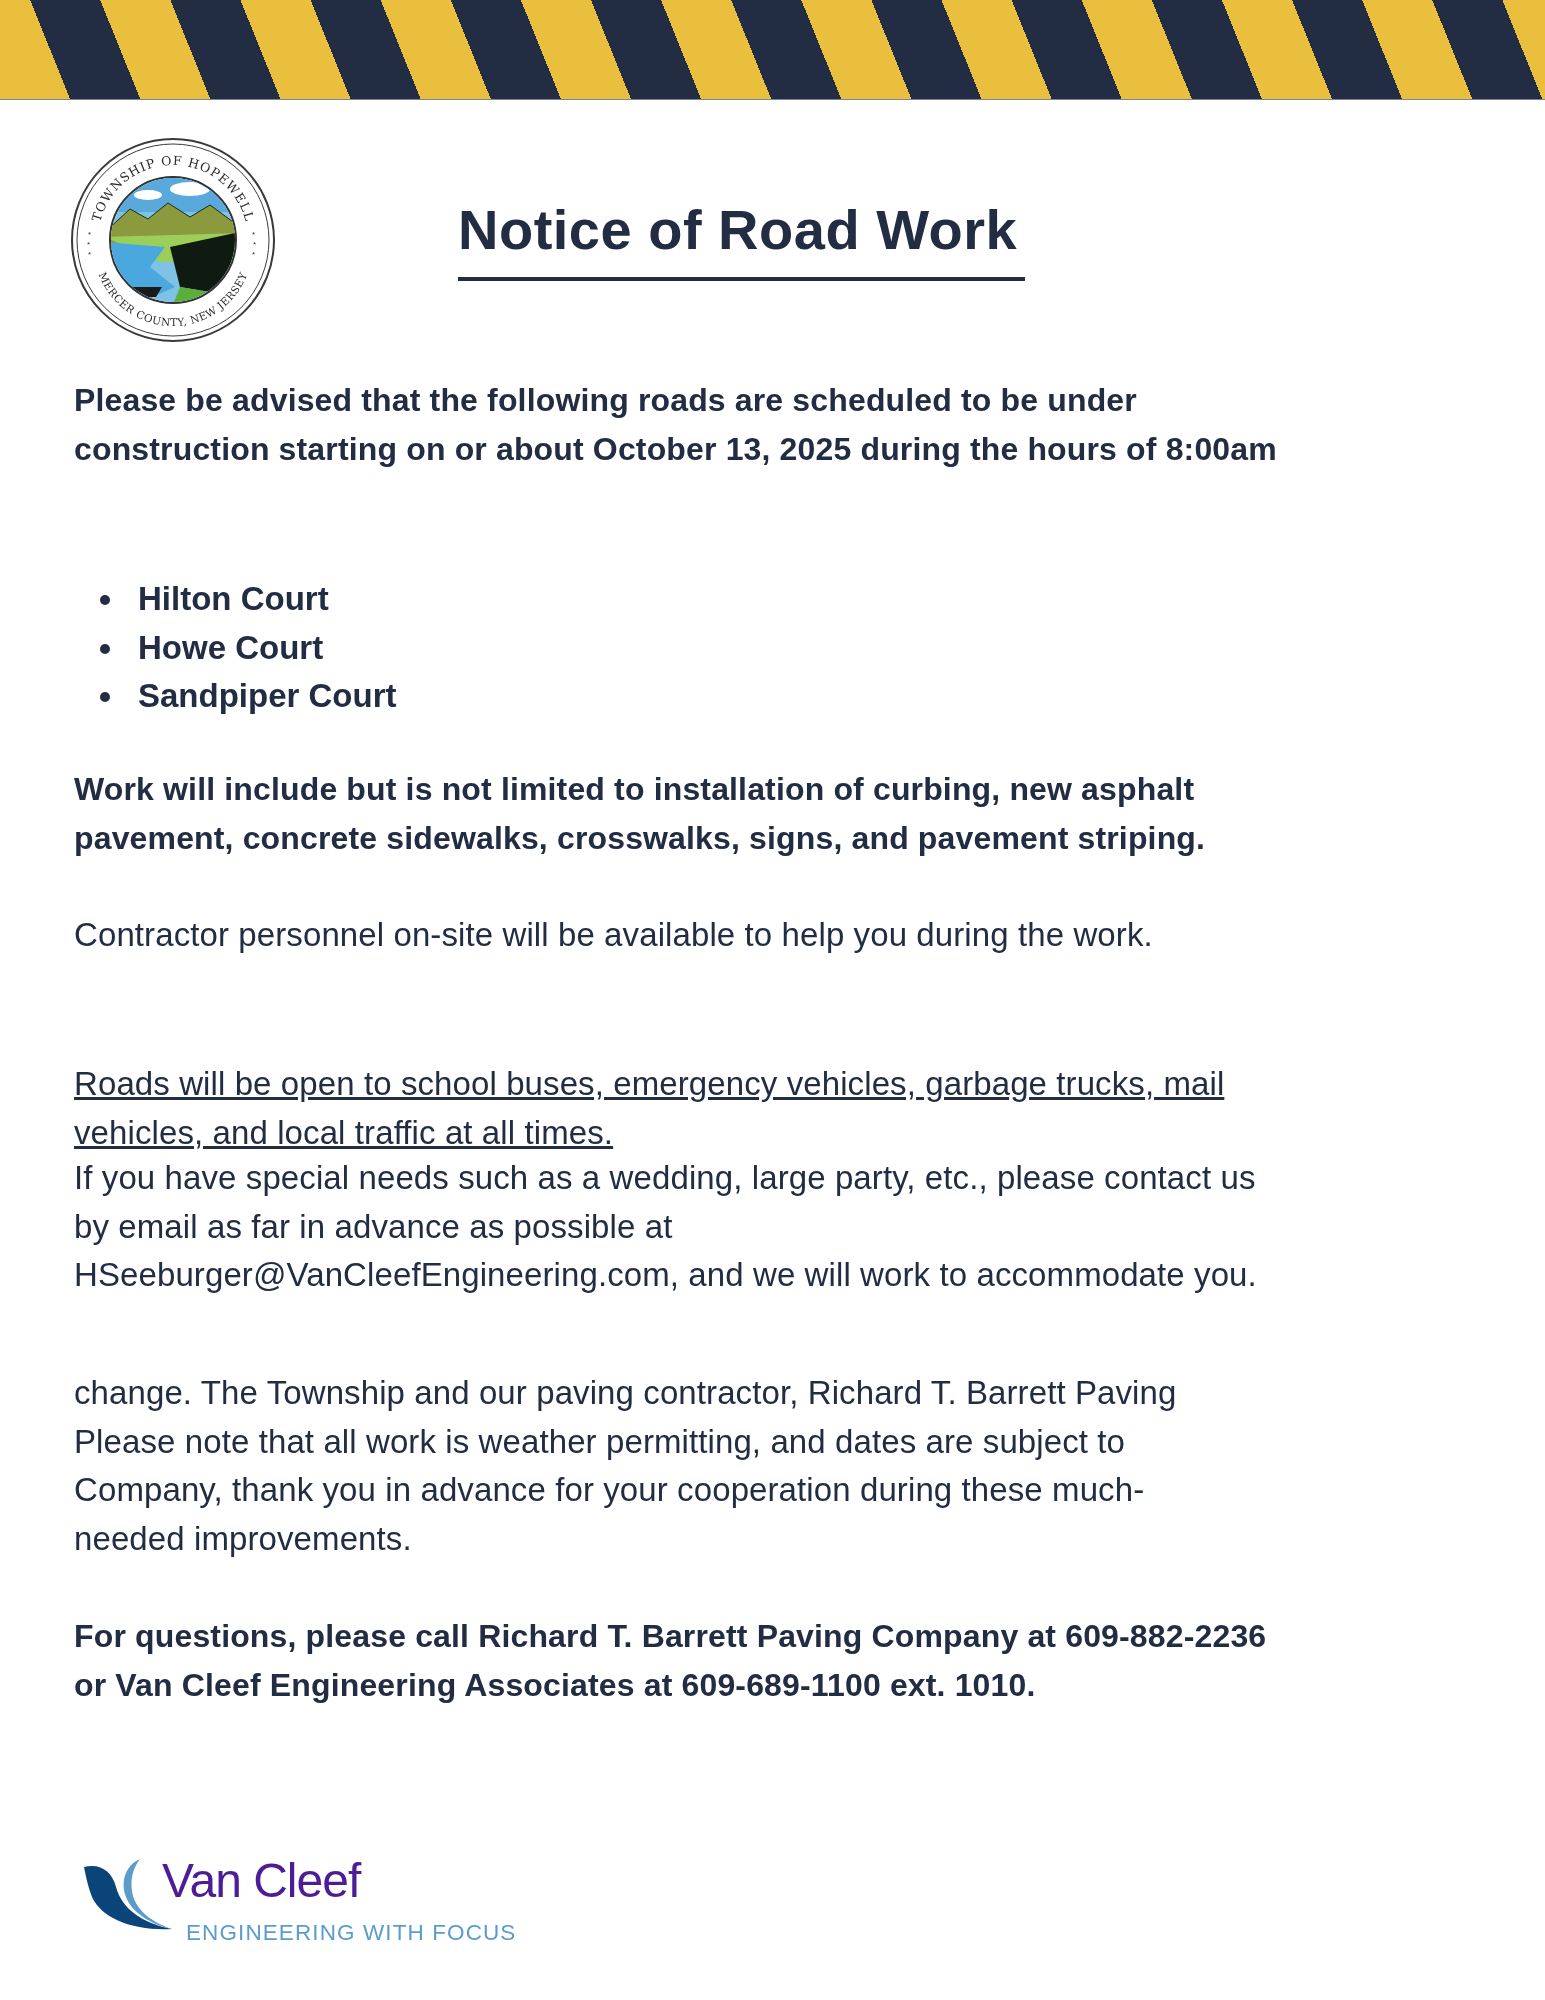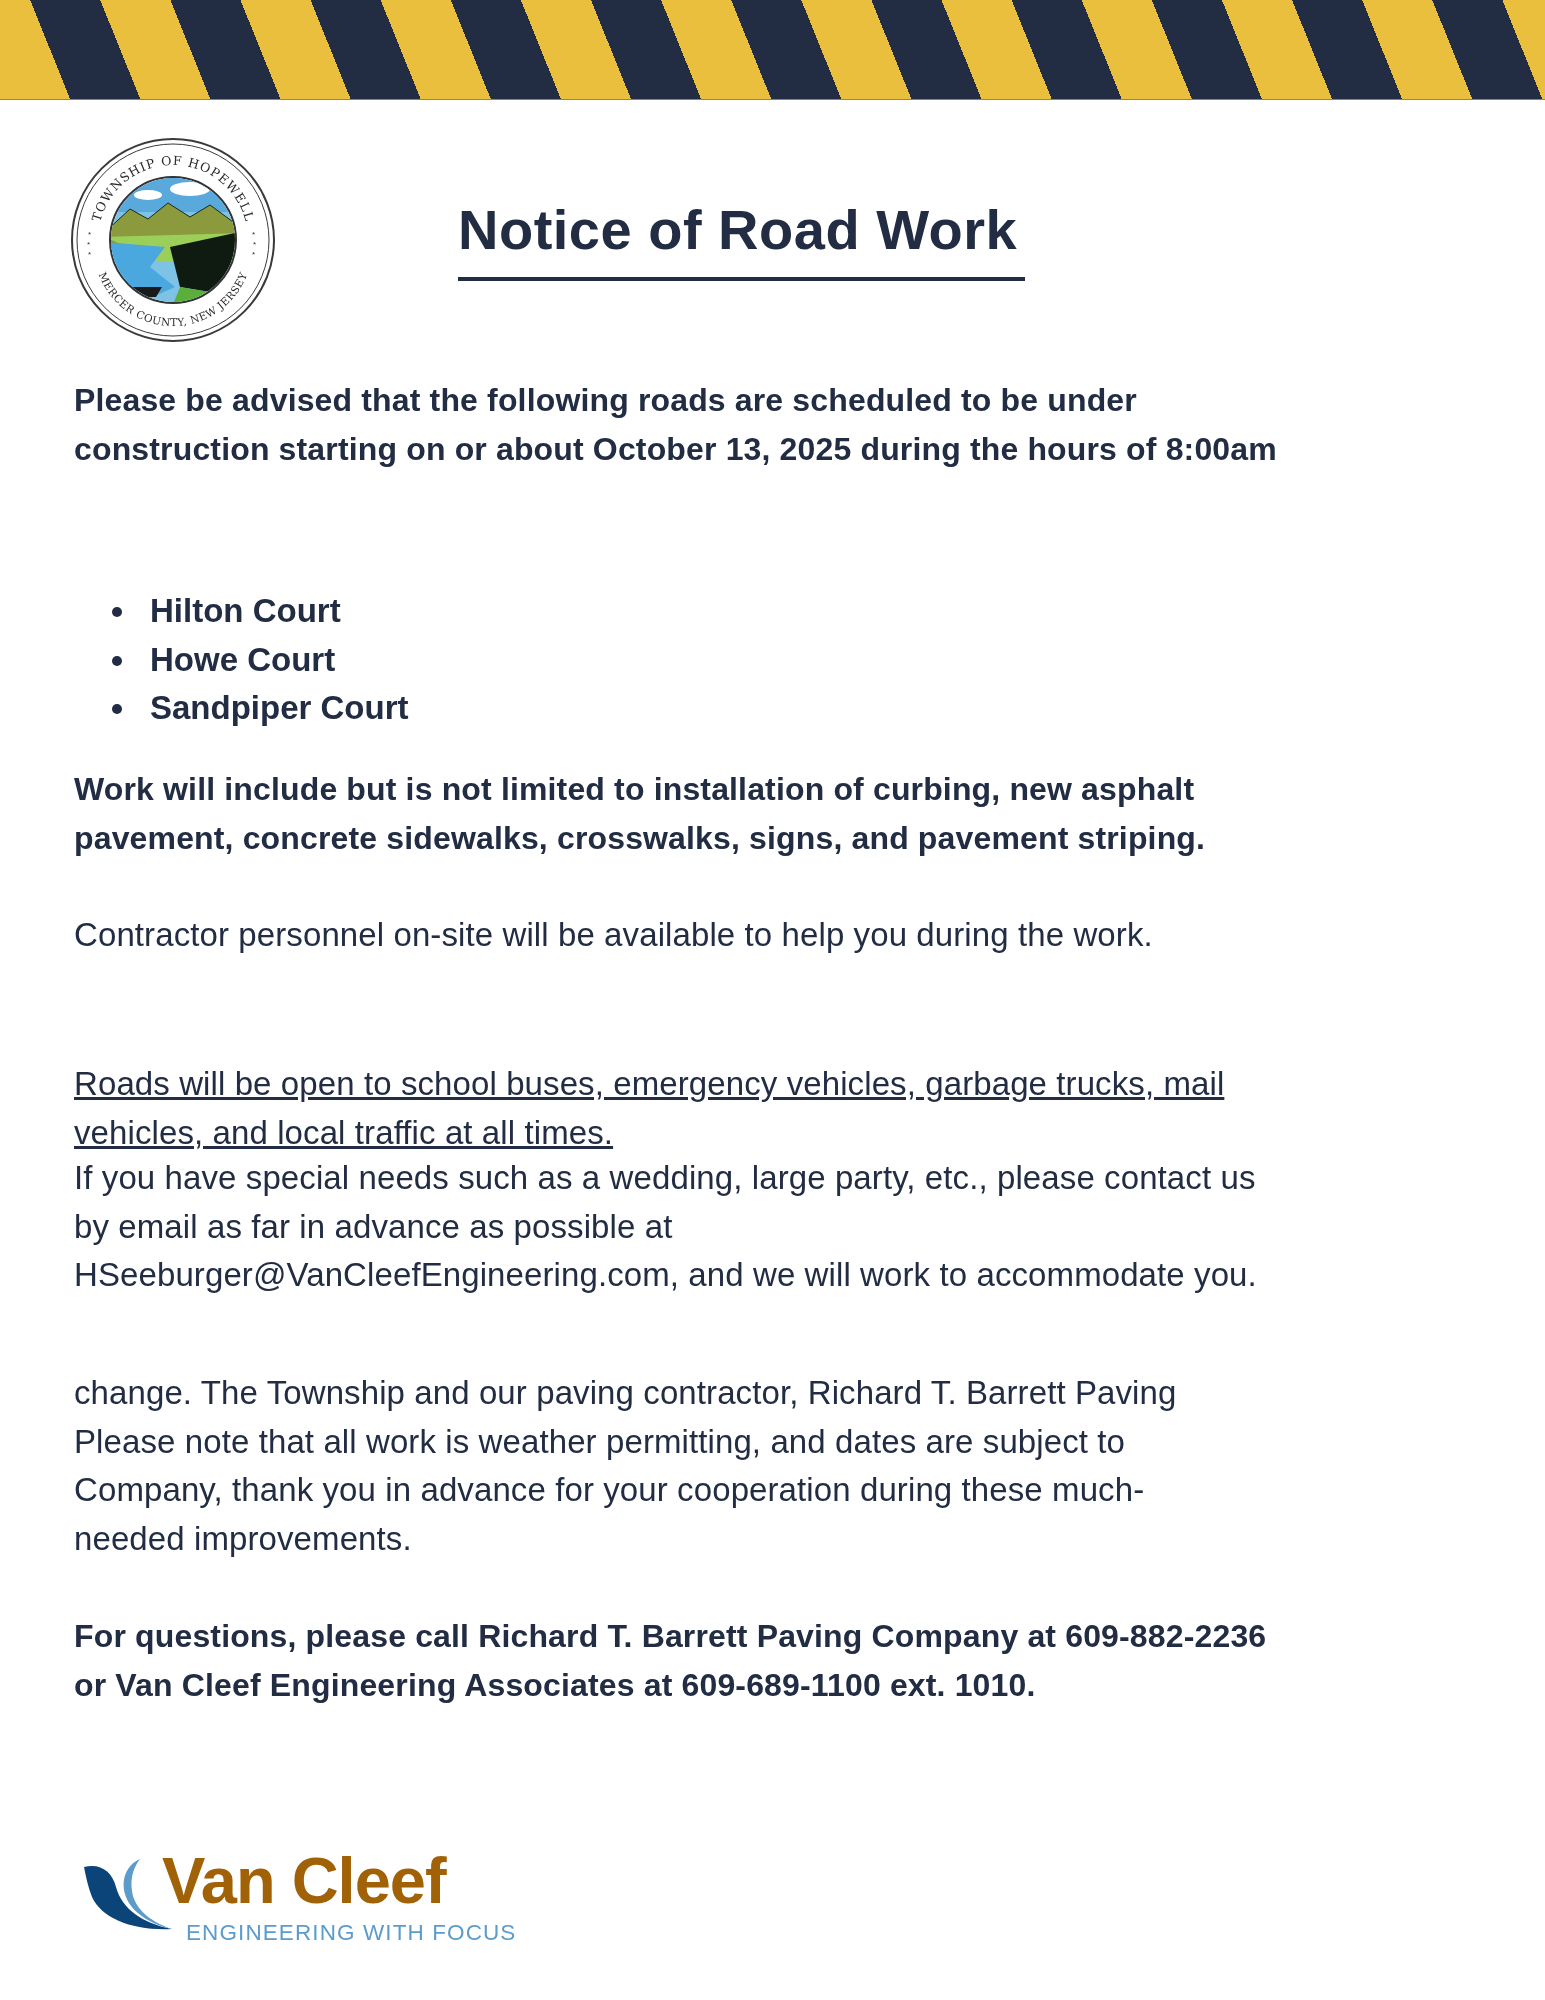--- a/index.html
+++ b/index.html
@@ -10,28 +10,28 @@
     border-bottom: 1px solid #7c8598; }
   .seal { position: absolute; left: 70px; top: 137px; width: 206px; height: 206px; }
   .title { position: absolute; left: 458px; top: 196px; width: 640px; margin: 0;
     font-size: 56px; font-weight: bold; letter-spacing: 0.5px; line-height: 68px;
     white-space: nowrap; }
   .title span { border-bottom: 4px solid #222d44; padding-bottom: 16px; padding-right: 8px; }
   .block { position: absolute; left: 74px; margin: 0; line-height: 48.7px; white-space: nowrap; }
   .line { display: block; height: 48.7px; }
   .bold { font-weight: bold; font-size: 32px; letter-spacing: 0.15px; }
   .reg { font-weight: normal; font-size: 33px; letter-spacing: 0.1px; }
-  .bullets { position: absolute; left: 74px; margin: 16px; padding: 0; list-style: none; }
+  .bullets { position: absolute; left: 74px; margin: 4px; padding: 0; list-style: none; }
   .bullets li { position: relative; padding-left: 60px; height: 48.7px; line-height: 48.7px;
     font-weight: bold; font-size: 33px; white-space: nowrap; }
   .bullets li .dot { position: absolute; left: 22px; top: 20px; width: 10px; height: 10px;
     border-radius: 50%; background: #222d44; }
   .logo { position: absolute; left: 82px; top: 1845px; width: 470px; height: 105px; }
-  .logo .name { position: absolute; left: 80px; top: -4px; font-size: 65px; font-weight: bold;
-    color: #a16207; letter-spacing: -1px; line-height: 80px; white-space: nowrap; }
+  .logo .name { position: absolute; left: 80px; top: -4px; font-size: 48px; font-weight: normal;
+    color: #4c1d95; letter-spacing: -1px; line-height: 80px; white-space: nowrap; }
   .logo .tag { position: absolute; left: 104px; top: 75px; font-size: 22.5px; color: #5c9ccb;
     letter-spacing: 1.1px; line-height: 26px; white-space: nowrap; }
   .logo svg.mark { position: absolute; left: 0; top: 12px; }
 </style>
 </head>
 <body>
 
 <div class="stripes"></div>
 
 <div class="seal">

